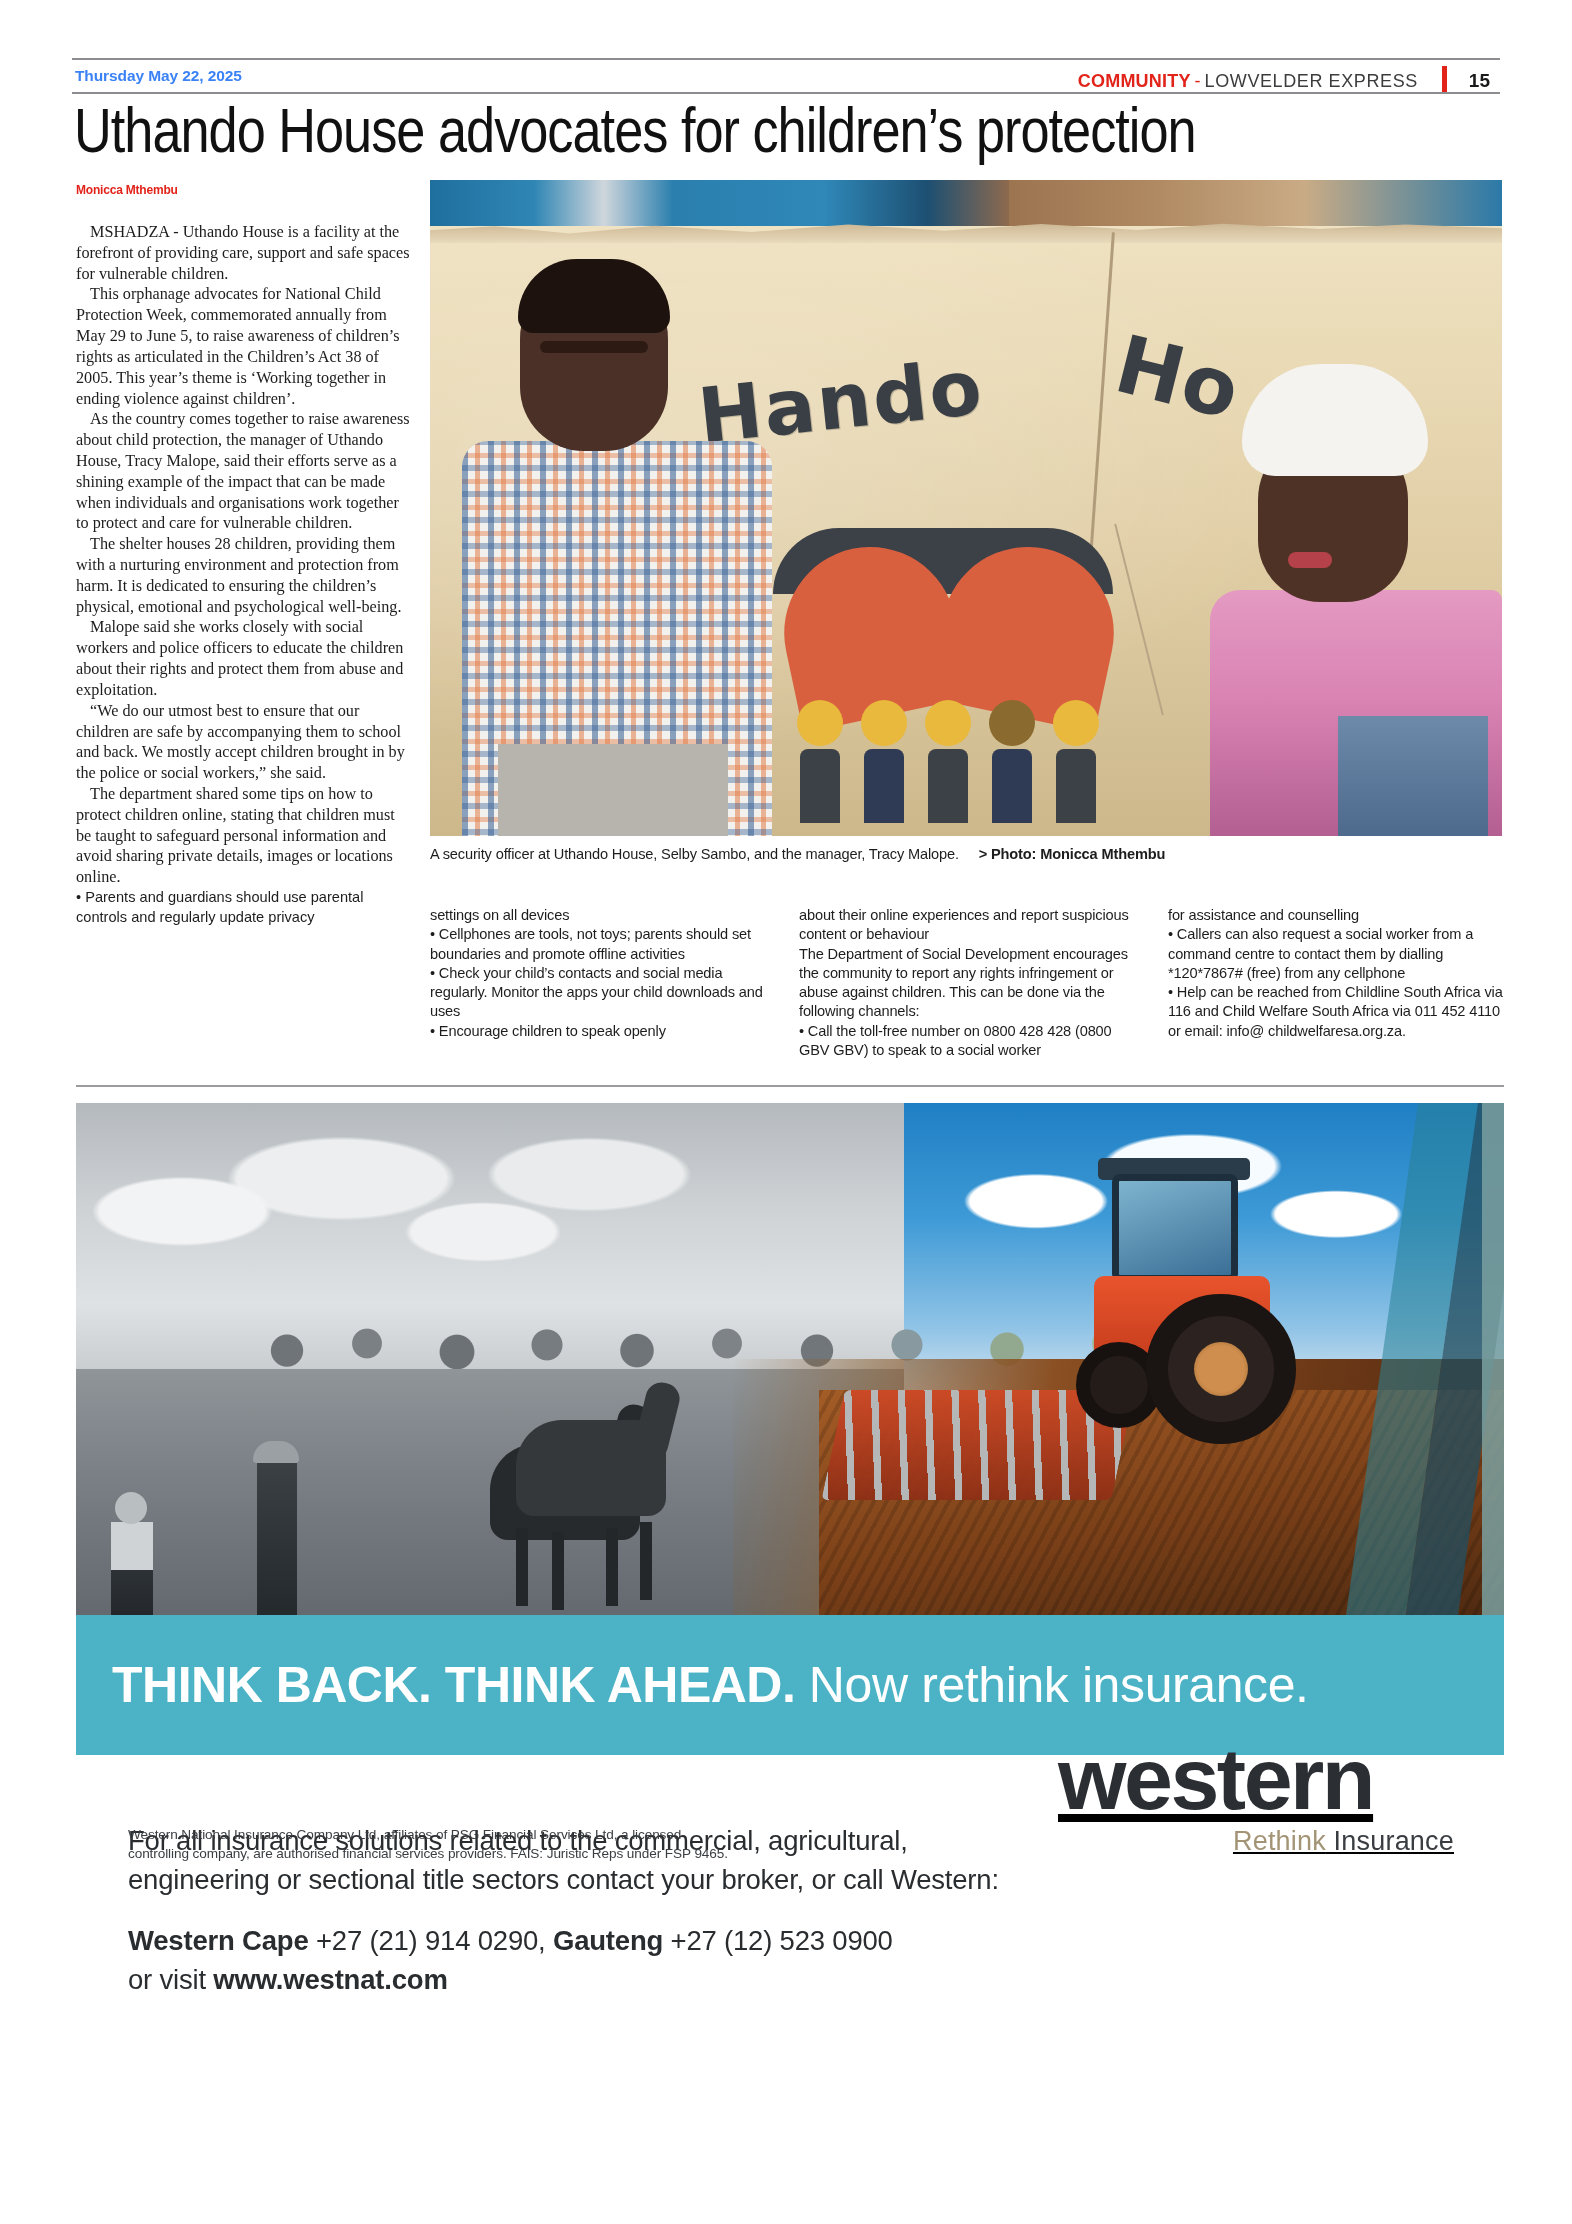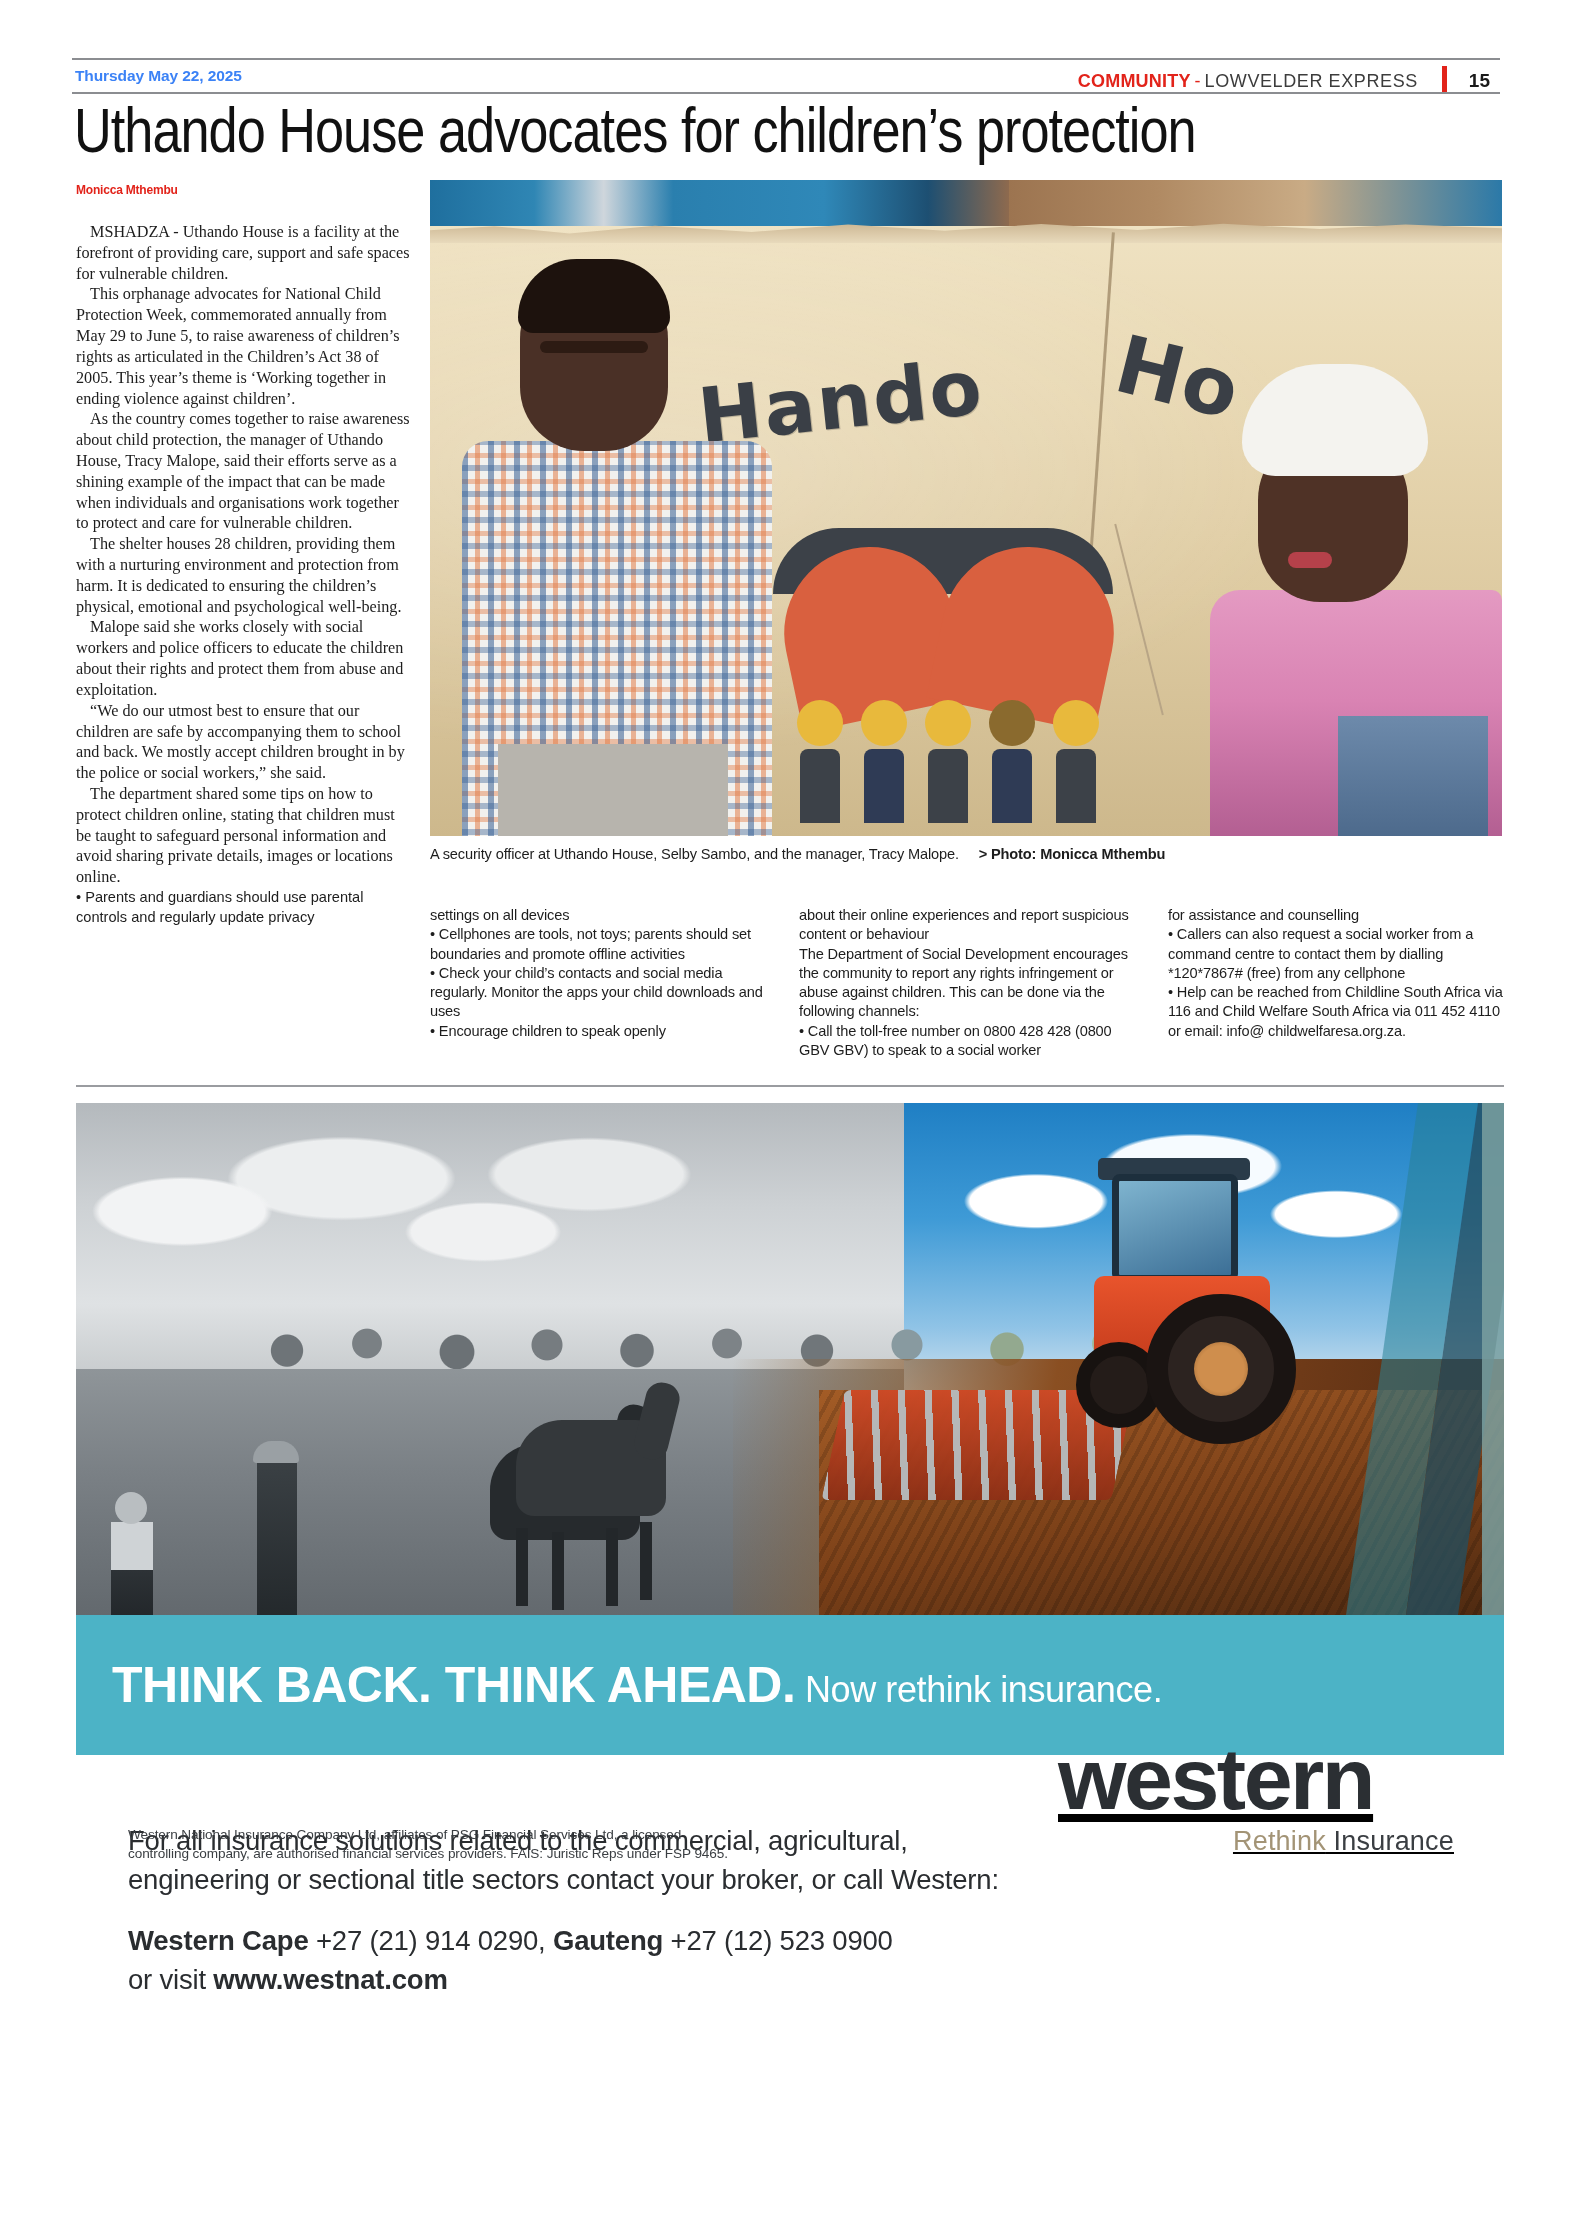--- a/index.html
+++ b/index.html
@@ -359,21 +359,21 @@
     position: relative; width: 1428px; height: 140px; background: #4cb3c6;
     display: flex; align-items: center;
   }
   .band-text { padding-left: 36px; white-space: nowrap; }
   .band-bold {
     font-family: "Liberation Sans", sans-serif;
     font-weight: bold; font-size: 50px; color: #fff; letter-spacing: -0.5px;
   }
   .band-light {
     font-family: "Liberation Sans", sans-serif;
-    font-weight: 300; font-size: 36px; color: #fff; letter-spacing: -0.4px;
+    font-weight: 300; font-size: 50px; color: #fff; letter-spacing: -0.4px;
   }
 
   .ad-body { position: relative; width: 1428px; padding: 66px 0 0 52px; }
   .ad-line {
     font-size: 27.5px; color: #2a2d30; line-height: 1.42; letter-spacing: -0.2px;
   }
   .ad-line.t2 { margin-top: 22px; }
   .ad-line b { font-weight: bold; }
 
   .ad-logo {

